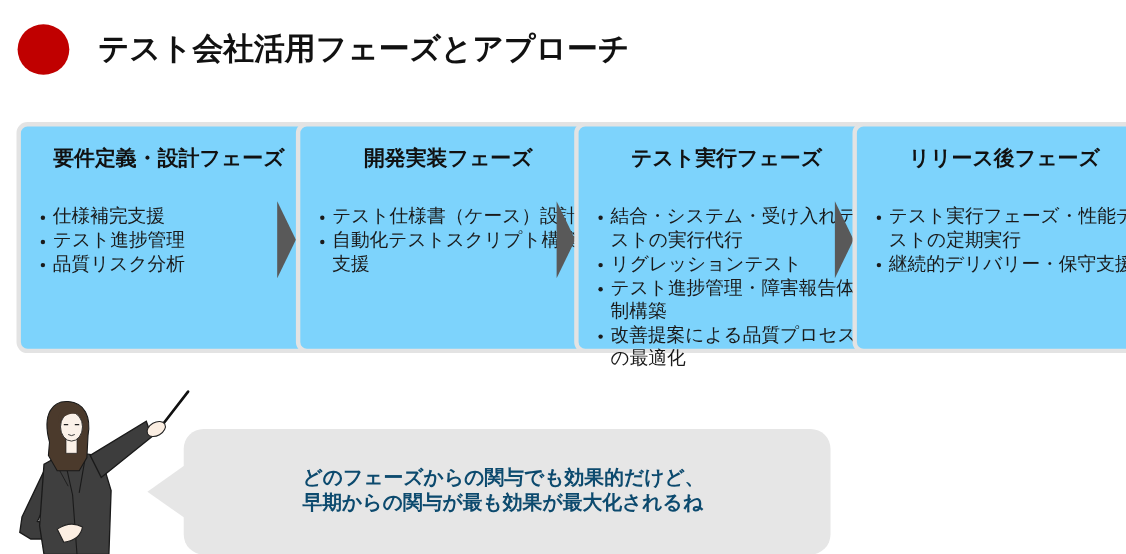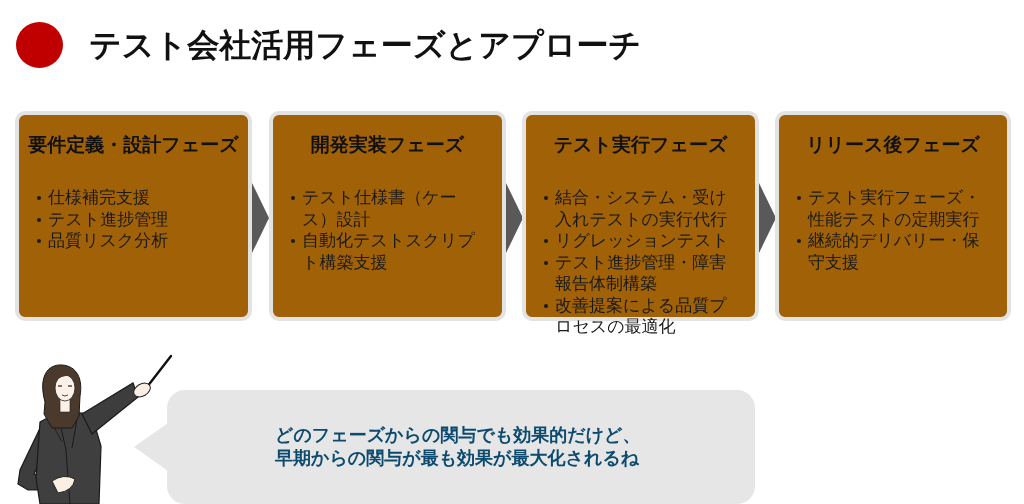--- a/index.html
+++ b/index.html
@@ -7,27 +7,28 @@
     width: 1024px; height: 504px; position: relative; overflow: hidden;
     background: #ffffff; color: #1a1a1a;
     font-family: "DejaVu Sans", "Liberation Sans", sans-serif;
   }
   .accent-dot {
     position: absolute; left: 16px; top: 22px; width: 47px; height: 46px;
     border-radius: 50%; background: #c00000;
   }
   .page-title {
     position: absolute; left: 89px; top: 27px; height: 36px;
-    font-size: 32px; line-height: 36px; font-weight: bold; color: #111;
+    font-size: 28px; line-height: 36px; font-weight: bold; color: #111;
     white-space: nowrap; letter-spacing: 0;
   }
   .card {
     position: absolute; top: 111px; height: 202px;
-    border: 4px solid #e3e3e3; border-radius: 10px; background: #a16207;
+    border: 4px solid #e3e3e3; border-radius: 10px; background: #7dd3fc;
     box-sizing: content-box;
+    padding-left: 40px;
   }
   .card-title {
     position: absolute; left: 0; right: 0; top: 16px;
     text-align: center; font-size: 19px; line-height: 26px; font-weight: bold;
     white-space: nowrap; color: #111;
   }
   .card-list {
     position: absolute; left: 0; top: 72px; width: 100%;
     margin: 0; padding: 0; list-style: none;
   }

